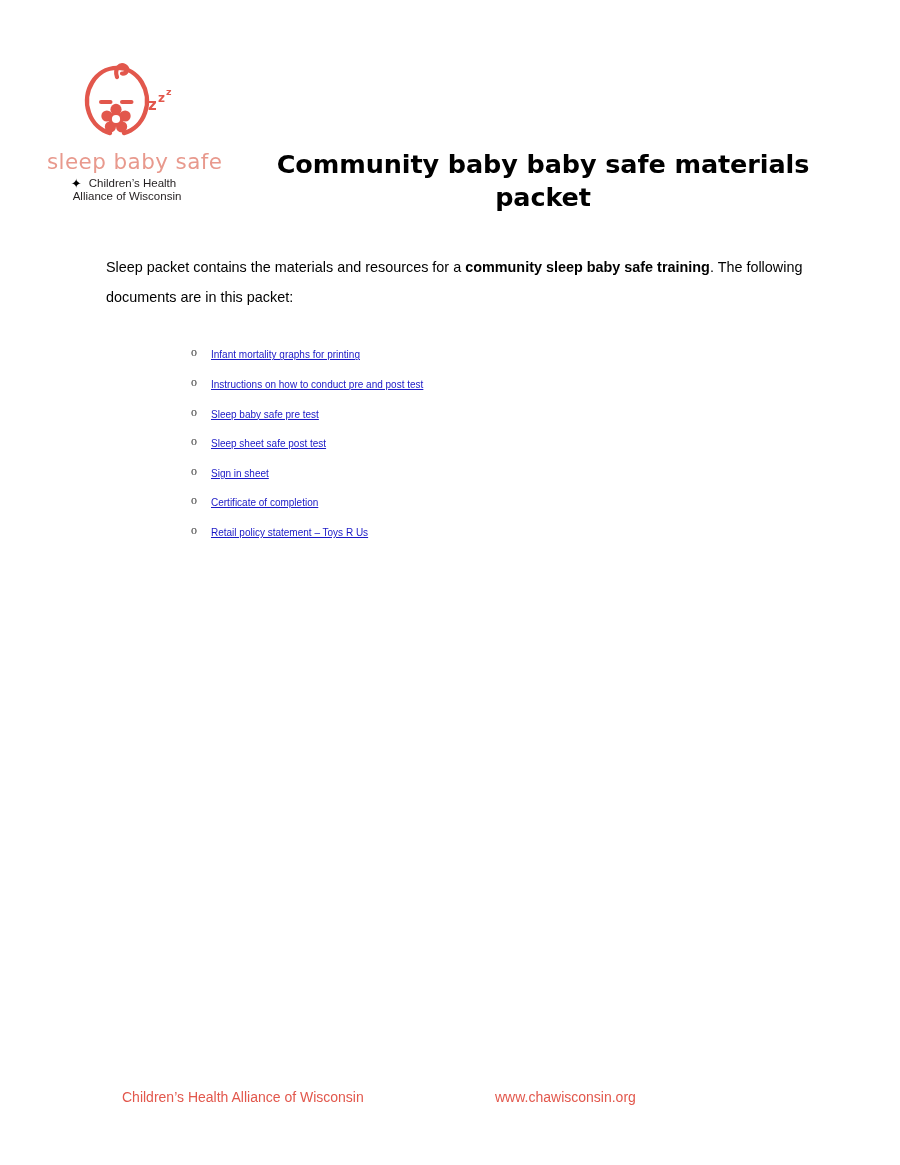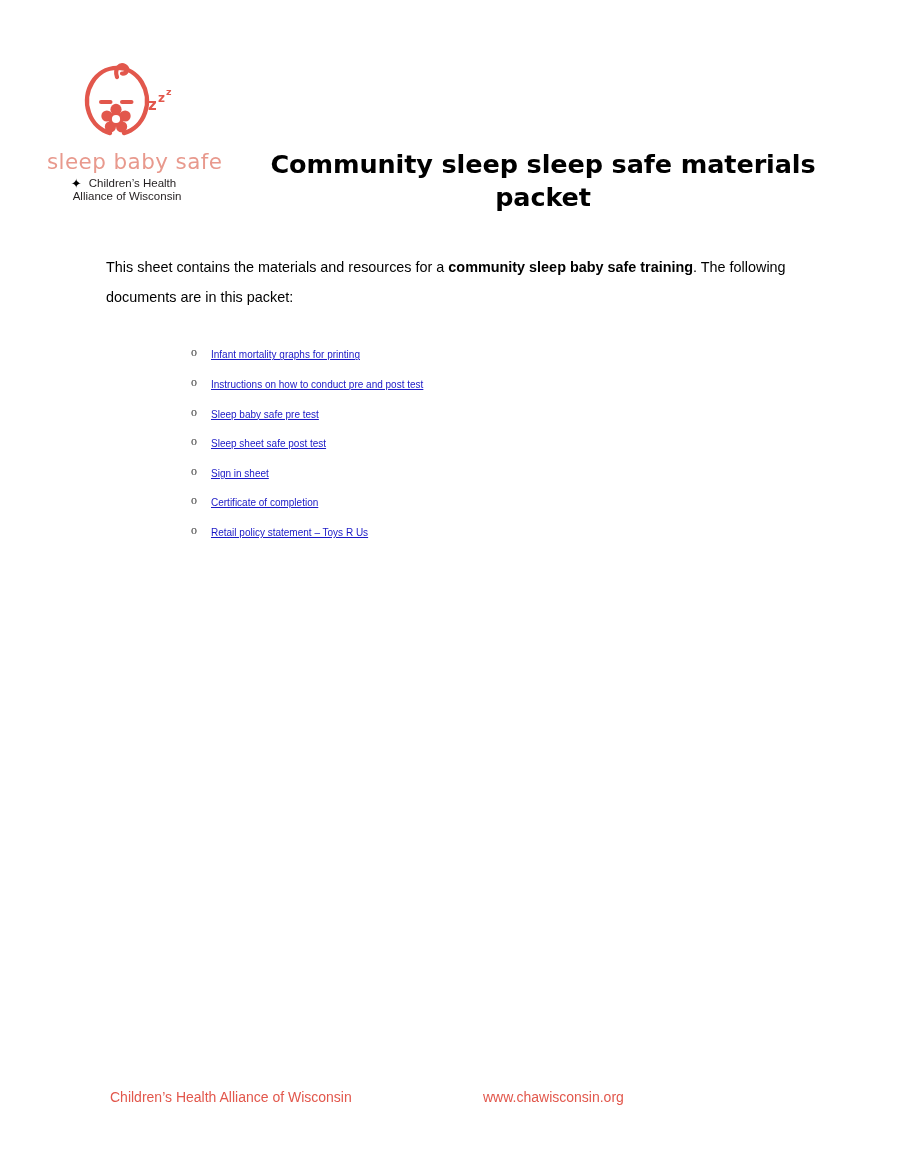--- a/index.html
+++ b/index.html
@@ -142,21 +142,21 @@
     margin-top: 72px;
     font-family: "Liberation Sans", sans-serif;
     font-size: 14.4px;
     line-height: 28px;
     color: #000000;
   }
 
   
   .footer {
     position: absolute;
-    left: 4px;
+    left: 16px;
     top: 1089px;
     width: 865px;
     height: 30px;
   }
   .footer .f-org {
     position: absolute;
     left: 106px;
     top: 0;
     font-family: "Liberation Sans", sans-serif;
     font-size: 14px;
@@ -209,26 +209,26 @@
 
       <div class="logo-wordmark">sleep baby safe</div>
 
       <div class="logo-org">
         <span class="star">✦</span>
         <span class="l1">Children’s Health</span>
         <span class="l2">Alliance of Wisconsin</span>
       </div>
     </div>
 
-    <h1 class="doc-title">Community sleep sleep safe materials packet</h1>
+    <h1 class="doc-title">Community baby baby safe materials packet</h1>
   </div>
 
   <div class="content">
 
-    <p class="intro"><span>This sheet contains the materials and resources for a </span><b>community sleep baby safe training</b><span>. The following documents are in this packet:</span></p>
+    <p class="intro"><span>Sleep packet contains the materials and resources for a </span><b>community sleep baby safe training</b><span>. The following documents are in this packet:</span></p>
 
     <ul class="doc-list">
       <li>
         <span class="bullet">o</span>
         <a>Infant mortality graphs for printing</a>
       </li>
       <li>
         <span class="bullet">o</span>
         <a>Instructions on how to conduct pre and post test</a>
       </li>

